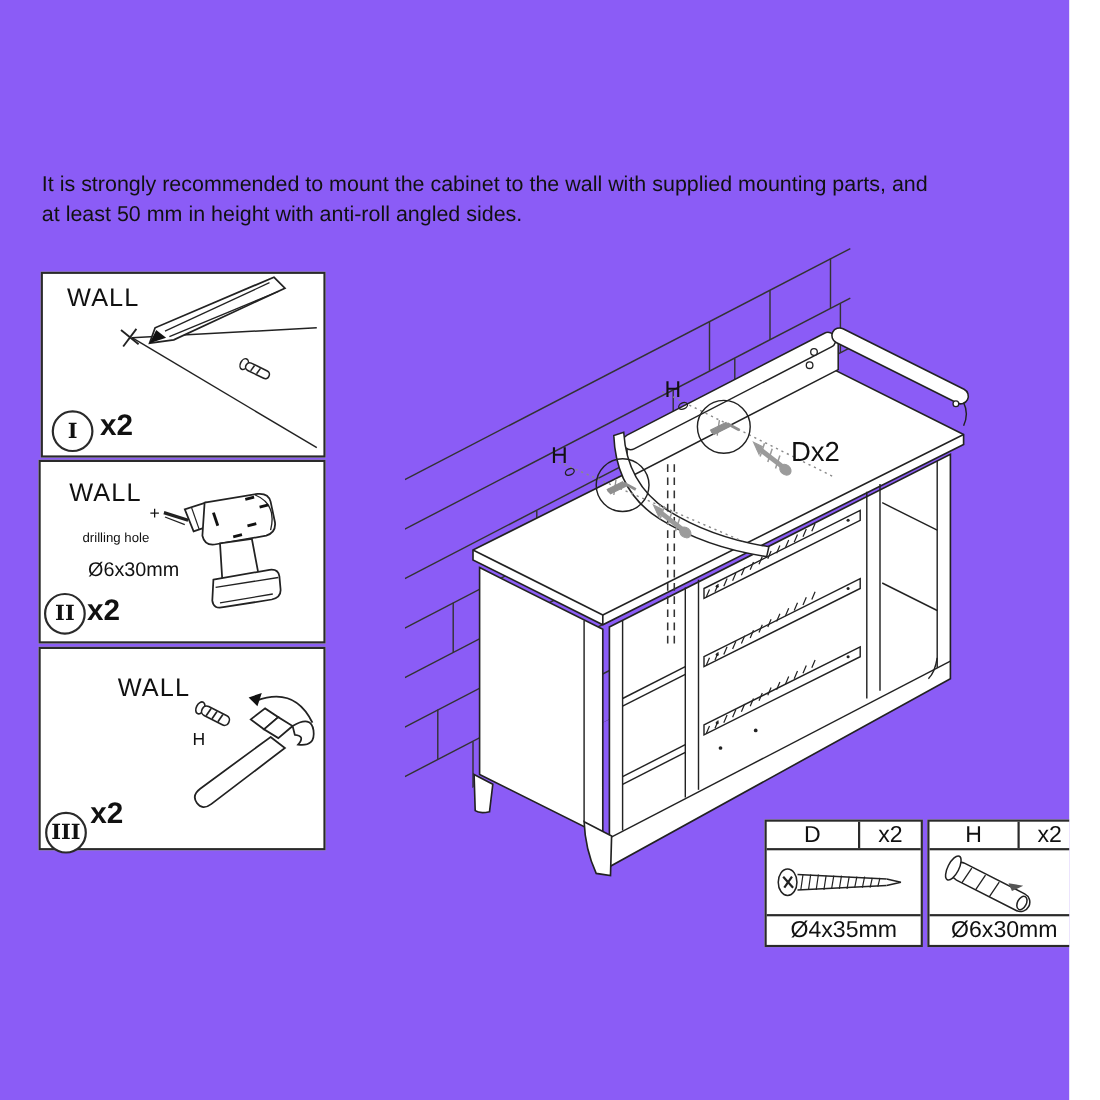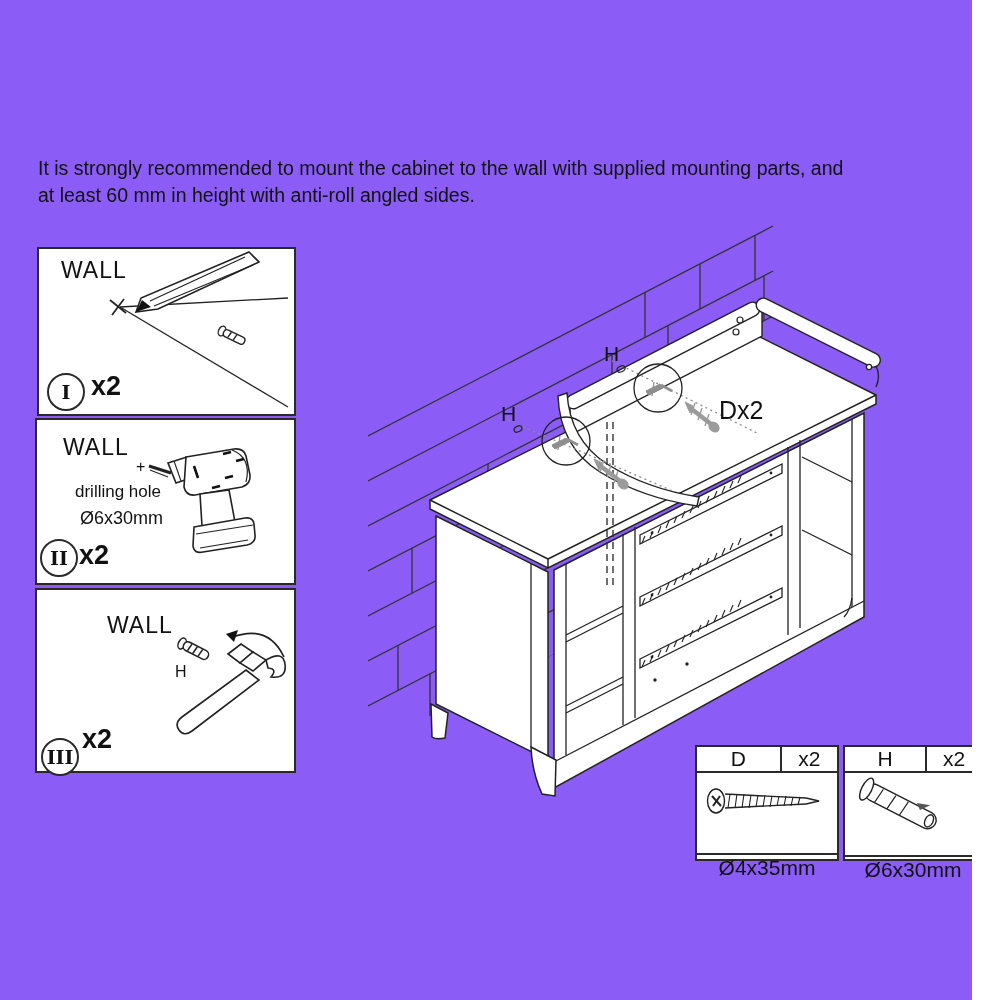--- a/index.html
+++ b/index.html
@@ -8,46 +8,46 @@
           font-family:"Liberation Sans", sans-serif;color:#111;}
   .abs{position:absolute;}
   
   #intro{left:38px;top:155px;width:930px;font-size:19.5px;line-height:27px;white-space:nowrap;}
   
   .stepbox{border:2px solid var(--line);background:#fff;}
   #box1{left:37px;top:247px;width:255px;height:165px;}
   #box2{left:35px;top:418px;width:257px;height:163px;}
   #box3{left:35px;top:588px;width:257px;height:181px;}
   .wall-label{font-weight:normal;font-size:23px;letter-spacing:1px;}
-  .step-note{font-size:17px;}
+  .step-note{font-size:12px;}
   .numeral-badge{width:34px;height:34px;border:2.5px solid var(--line);border-radius:50%;
      display:flex;align-items:center;justify-content:center;
      font-family:"DejaVu Serif", serif;font-weight:bold;font-size:19px;background:#fff;}
   .count-label{font-weight:bold;font-size:27px;}
   .boxart{position:absolute;left:0;top:0;}
   
   .partbox{border:2px solid var(--line);background:#fff;display:flex;flex-direction:column;}
   #partD{left:695px;top:745px;width:140px;height:112px;}
   #partH{left:843px;top:745px;width:136px;height:112px;}
   .part-head{display:flex;height:24px;border-bottom:2px solid var(--line);flex:none;}
   .part-id{flex:1.5;display:flex;align-items:center;justify-content:center;font-size:21px;border-right:2px solid var(--line);}
   .part-count{flex:1;display:flex;align-items:center;justify-content:center;font-size:21px;}
   .part-body{flex:1;display:flex;align-items:center;justify-content:center;}
-  .part-foot{height:26px;border-top:2px solid var(--line);display:flex;align-items:center;justify-content:center;font-size:21px;flex:none;margin-top:24px;}
+  .part-foot{height:26px;border-top:2px solid var(--line);display:flex;align-items:center;justify-content:center;font-size:21px;flex:none;}
   svg{display:block;}
   svg text{font-family:"Liberation Sans", sans-serif;fill:#111;}
 </style>
 </head>
 <body>
 
 <div id="canvas">
 
   <div class="abs" id="intro">
     <div>It is strongly recommended to mount the cabinet to the wall with supplied mounting parts, and</div>
-    <div>at least 60 mm in height with anti-roll angled sides.</div>
+    <div>at least 50 mm in height with anti-roll angled sides.</div>
   </div>
 
   <div class="abs stepbox" id="box1">
     <svg class="boxart" width="251" height="161" viewBox="0 0 251 161">
       <g stroke="#222" stroke-width="1.3" fill="none">
         <line x1="81" y1="58" x2="249" y2="49"></line>
         <line x1="81" y1="58" x2="249" y2="158"></line>
       </g>
       <g>
         <path d="M210,3 L220,13 L119,60 L97,63 L102,49 Z" fill="#fff" stroke="#222" stroke-width="1.6"></path>

